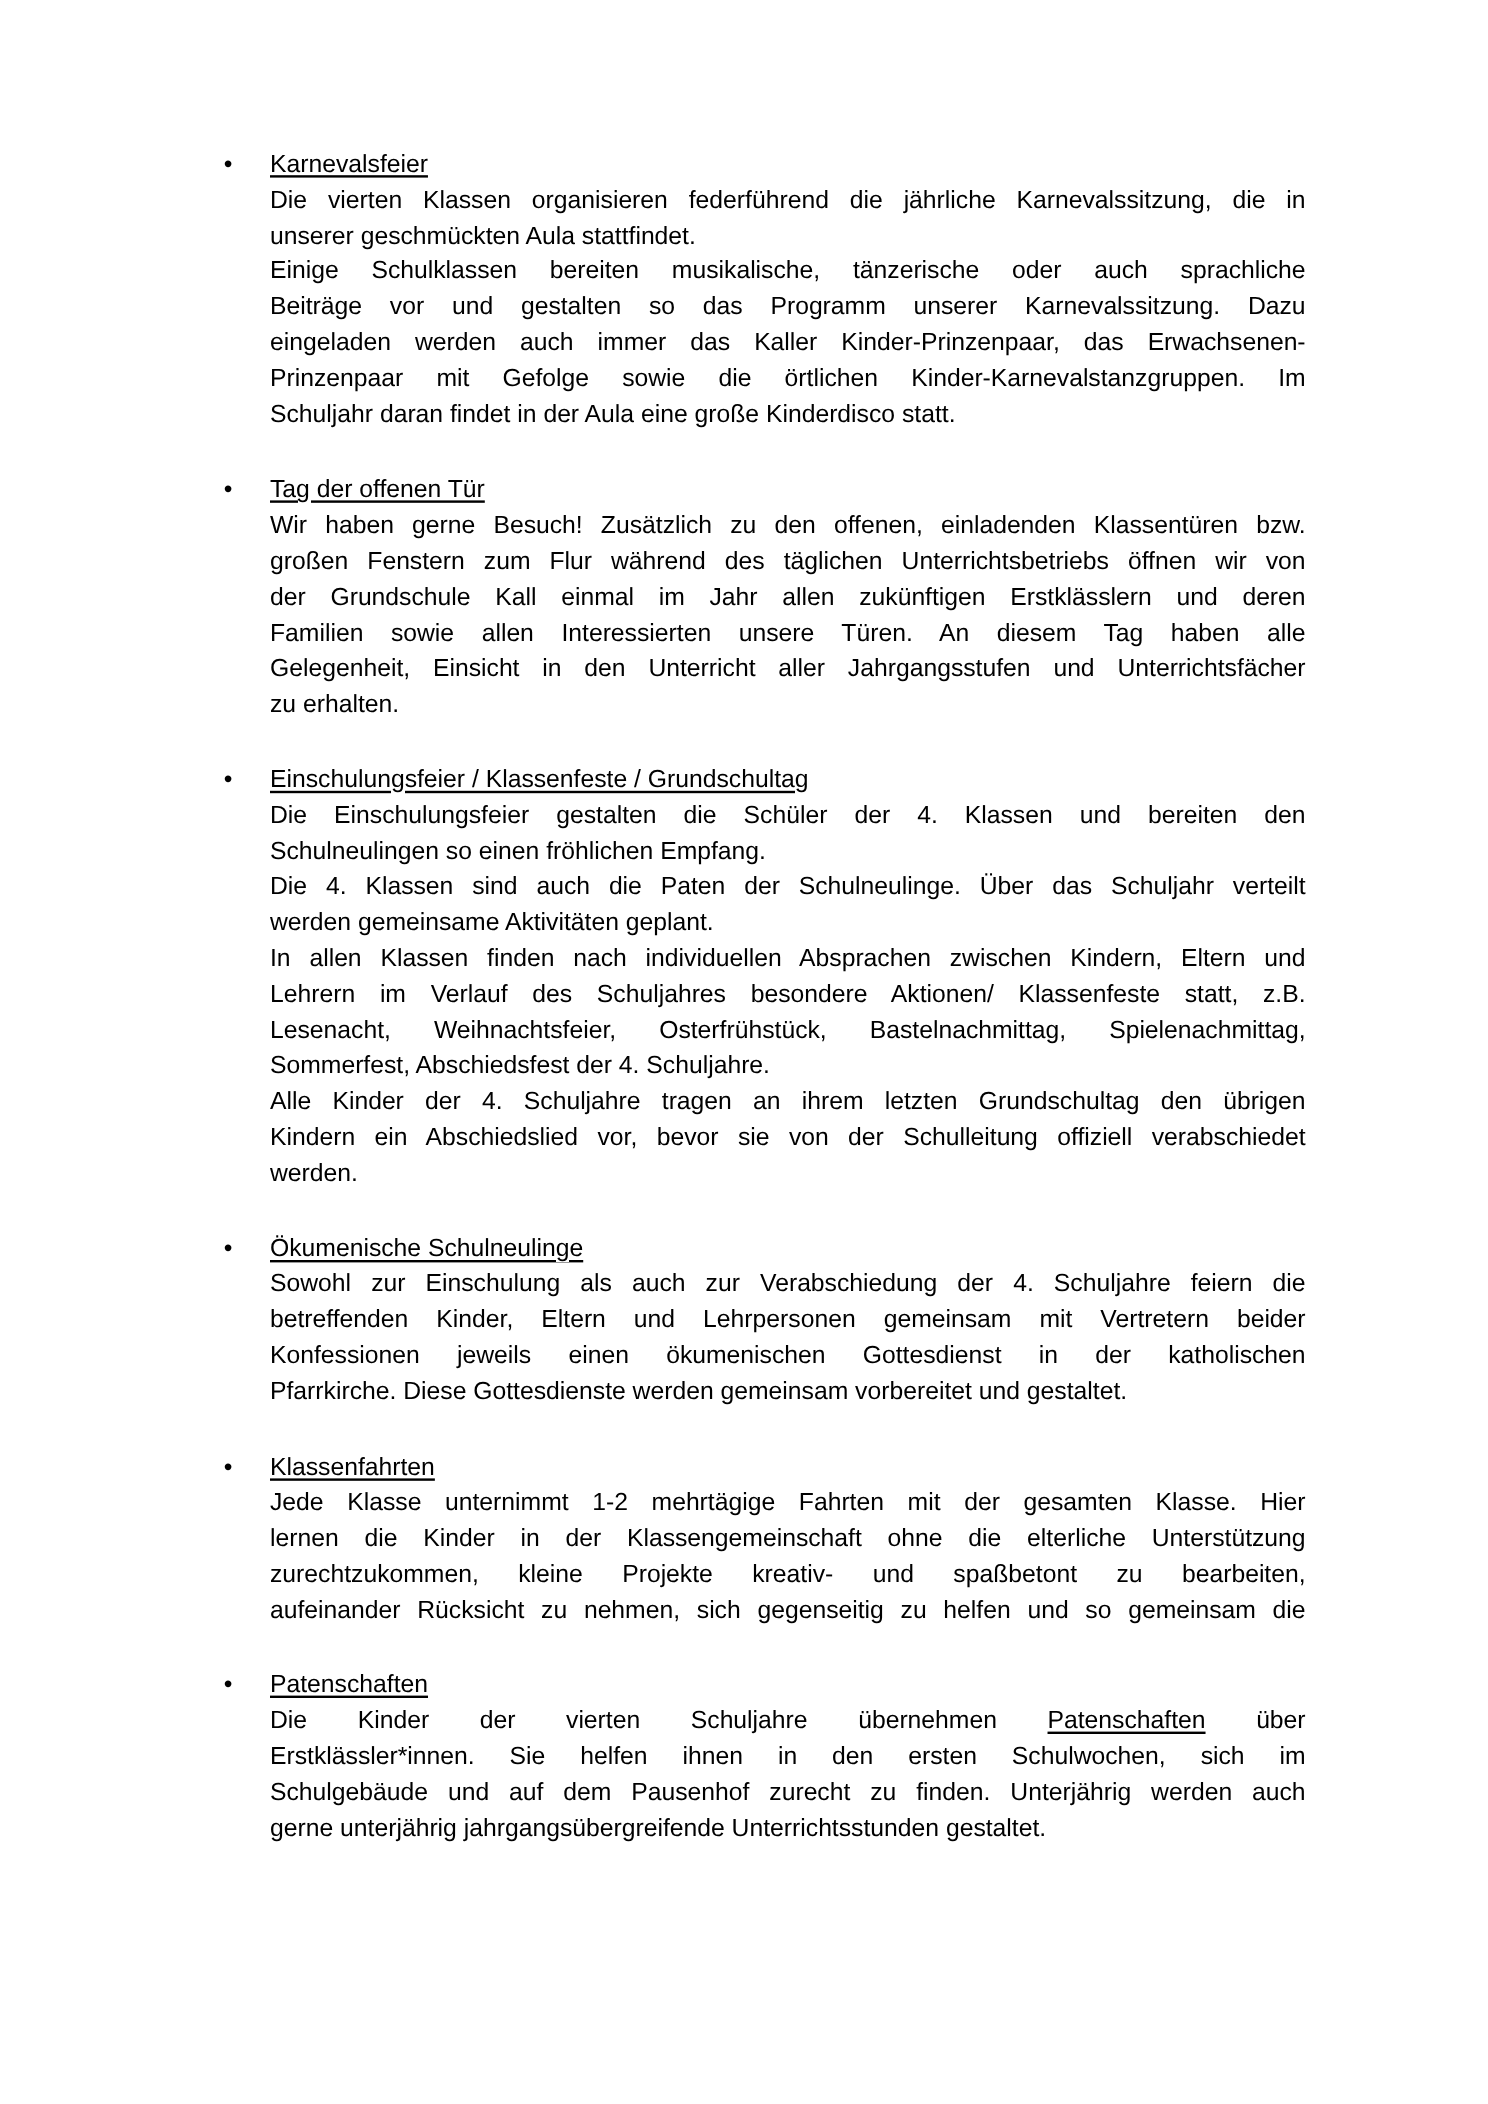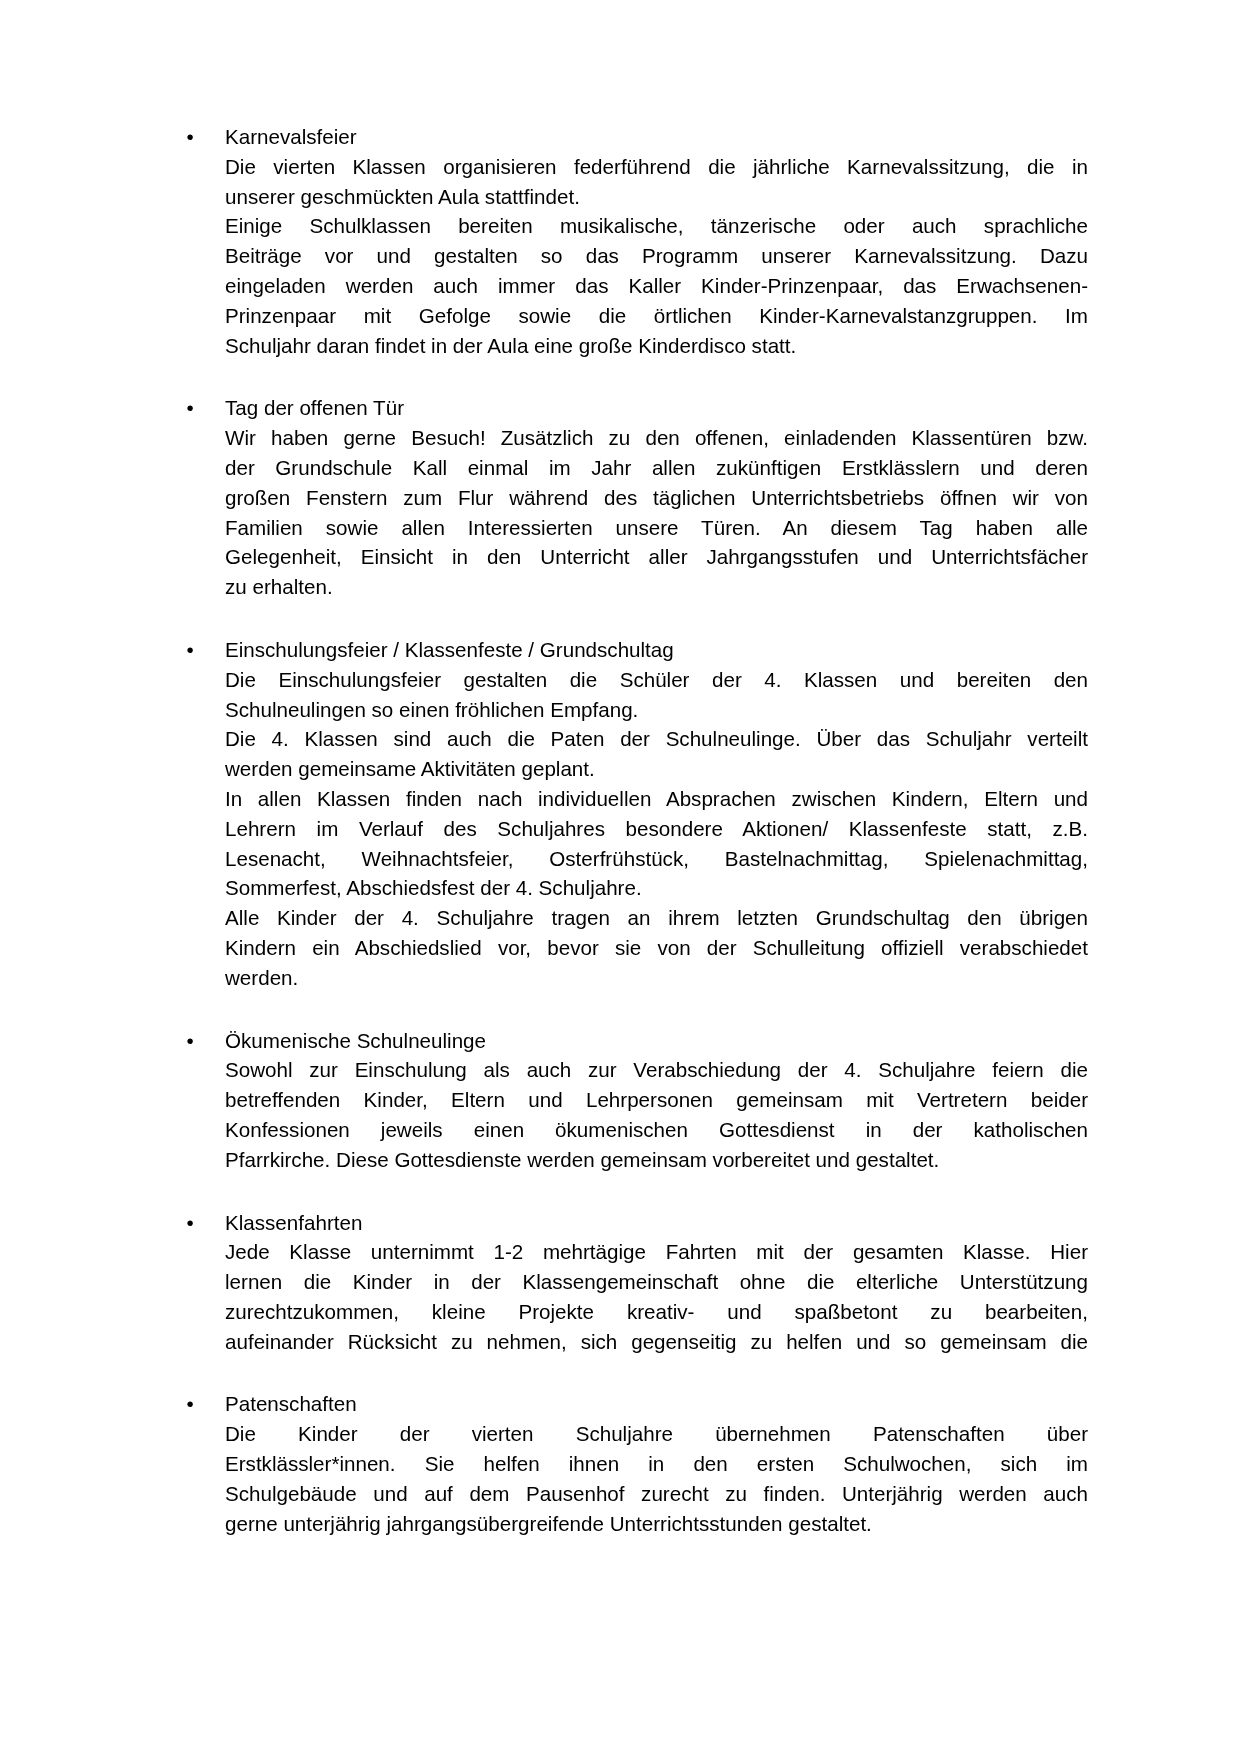--- a/index.html
+++ b/index.html
@@ -20,21 +20,21 @@
   .sec:last-child { margin-bottom: 0; }
   .bullet {
     position: absolute;
     left: -42px;
     top: 0;
     width: 14px;
     text-align: center;
     font-size: 20.6px;
   }
   .title { text-align: left; }
-  .u { text-decoration-thickness: 1.5px; text-underline-offset: 3px; }
+  .u { text-decoration: underline; text-decoration-thickness: 1.5px; text-underline-offset: 3px; }
   .line { text-align: justify; text-align-last: justify; }
   .line.last { text-align: center; text-align-last: left; }
 </style>
 </head>
 <body>
 
 <div class="page">
 
   <div class="sec">
     <span class="bullet">•</span>
@@ -45,22 +45,22 @@
     <div class="line">Beiträge vor und gestalten so das Programm unserer Karnevalssitzung. Dazu</div>
     <div class="line">eingeladen werden auch immer das Kaller Kinder-Prinzenpaar, das Erwachsenen-</div>
     <div class="line">Prinzenpaar mit Gefolge sowie die örtlichen Kinder-Karnevalstanzgruppen. Im</div>
     <div class="line last">Schuljahr daran findet in der Aula eine große Kinderdisco statt.</div>
   </div>
 
   <div class="sec">
     <span class="bullet">•</span>
     <div class="title"><span class="u">Tag der offenen Tür</span></div>
     <div class="line">Wir haben gerne Besuch! Zusätzlich zu den offenen, einladenden Klassentüren bzw.</div>
+    <div class="line">großen Fenstern zum Flur während des täglichen Unterrichtsbetriebs öffnen wir von</div>
     <div class="line">der Grundschule Kall einmal im Jahr allen zukünftigen Erstklässlern und deren</div>
-    <div class="line">großen Fenstern zum Flur während des täglichen Unterrichtsbetriebs öffnen wir von</div>
     <div class="line">Familien sowie allen Interessierten unsere Türen. An diesem Tag haben alle</div>
     <div class="line">Gelegenheit, Einsicht in den Unterricht aller Jahrgangsstufen und Unterrichtsfächer</div>
     <div class="line last">zu erhalten.</div>
   </div>
 
   <div class="sec">
     <span class="bullet">•</span>
     <div class="title"><span class="u">Einschulungsfeier / Klassenfeste / Grundschultag</span></div>
     <div class="line">Die Einschulungsfeier gestalten die Schüler der 4. Klassen und bereiten den</div>
     <div class="line last">Schulneulingen so einen fröhlichen Empfang.</div>

